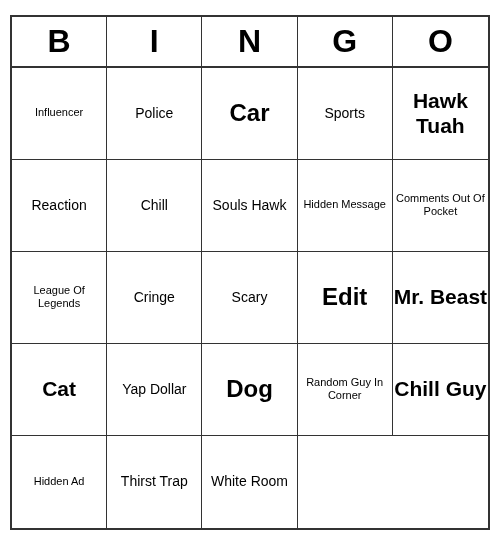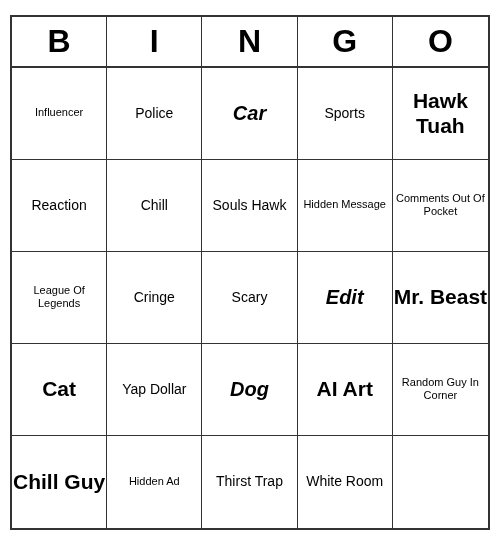--- a/index.html
+++ b/index.html
@@ -47,21 +47,21 @@
     }
     .bingo-cell:nth-child(5n) {
       border-right: none;
     }
     .bingo-cell:nth-child(n+21) {
       border-bottom: none;
     }
     .cell-text {
       line-height: 1.2;
     }
-    .size-xl { font-size: 20px; font-weight: bold; font-style: italic; }
+    .size-xl { font-size: 24px; font-weight: bold; }
     .size-lg { font-size: 21px; font-weight: bold; }
     .size-md { font-size: 14px; }
     .size-sm { font-size: 11px; }
   </style>
 </head>
 <body>
 
 <div class="bingo-card">
   <div class="bingo-header">
   <div class="bingo-header-cell">B</div>
@@ -119,23 +119,20 @@
       <div class="bingo-cell">
         <span class="cell-text size-lg">Cat</span>
       </div>
       <div class="bingo-cell">
         <span class="cell-text size-md">Yap Dollar</span>
       </div>
       <div class="bingo-cell">
         <span class="cell-text size-xl">Dog</span>
       </div>
       <div class="bingo-cell">
-        <span class="cell-text size-lg">AI Art</span>
-      </div>
-      <div class="bingo-cell">
         <span class="cell-text size-sm">Random Guy In Corner</span>
       </div>
       <div class="bingo-cell">
         <span class="cell-text size-lg">Chill Guy</span>
       </div>
       <div class="bingo-cell">
         <span class="cell-text size-sm">Hidden Ad</span>
       </div>
       <div class="bingo-cell">
         <span class="cell-text size-md">Thirst Trap</span>

